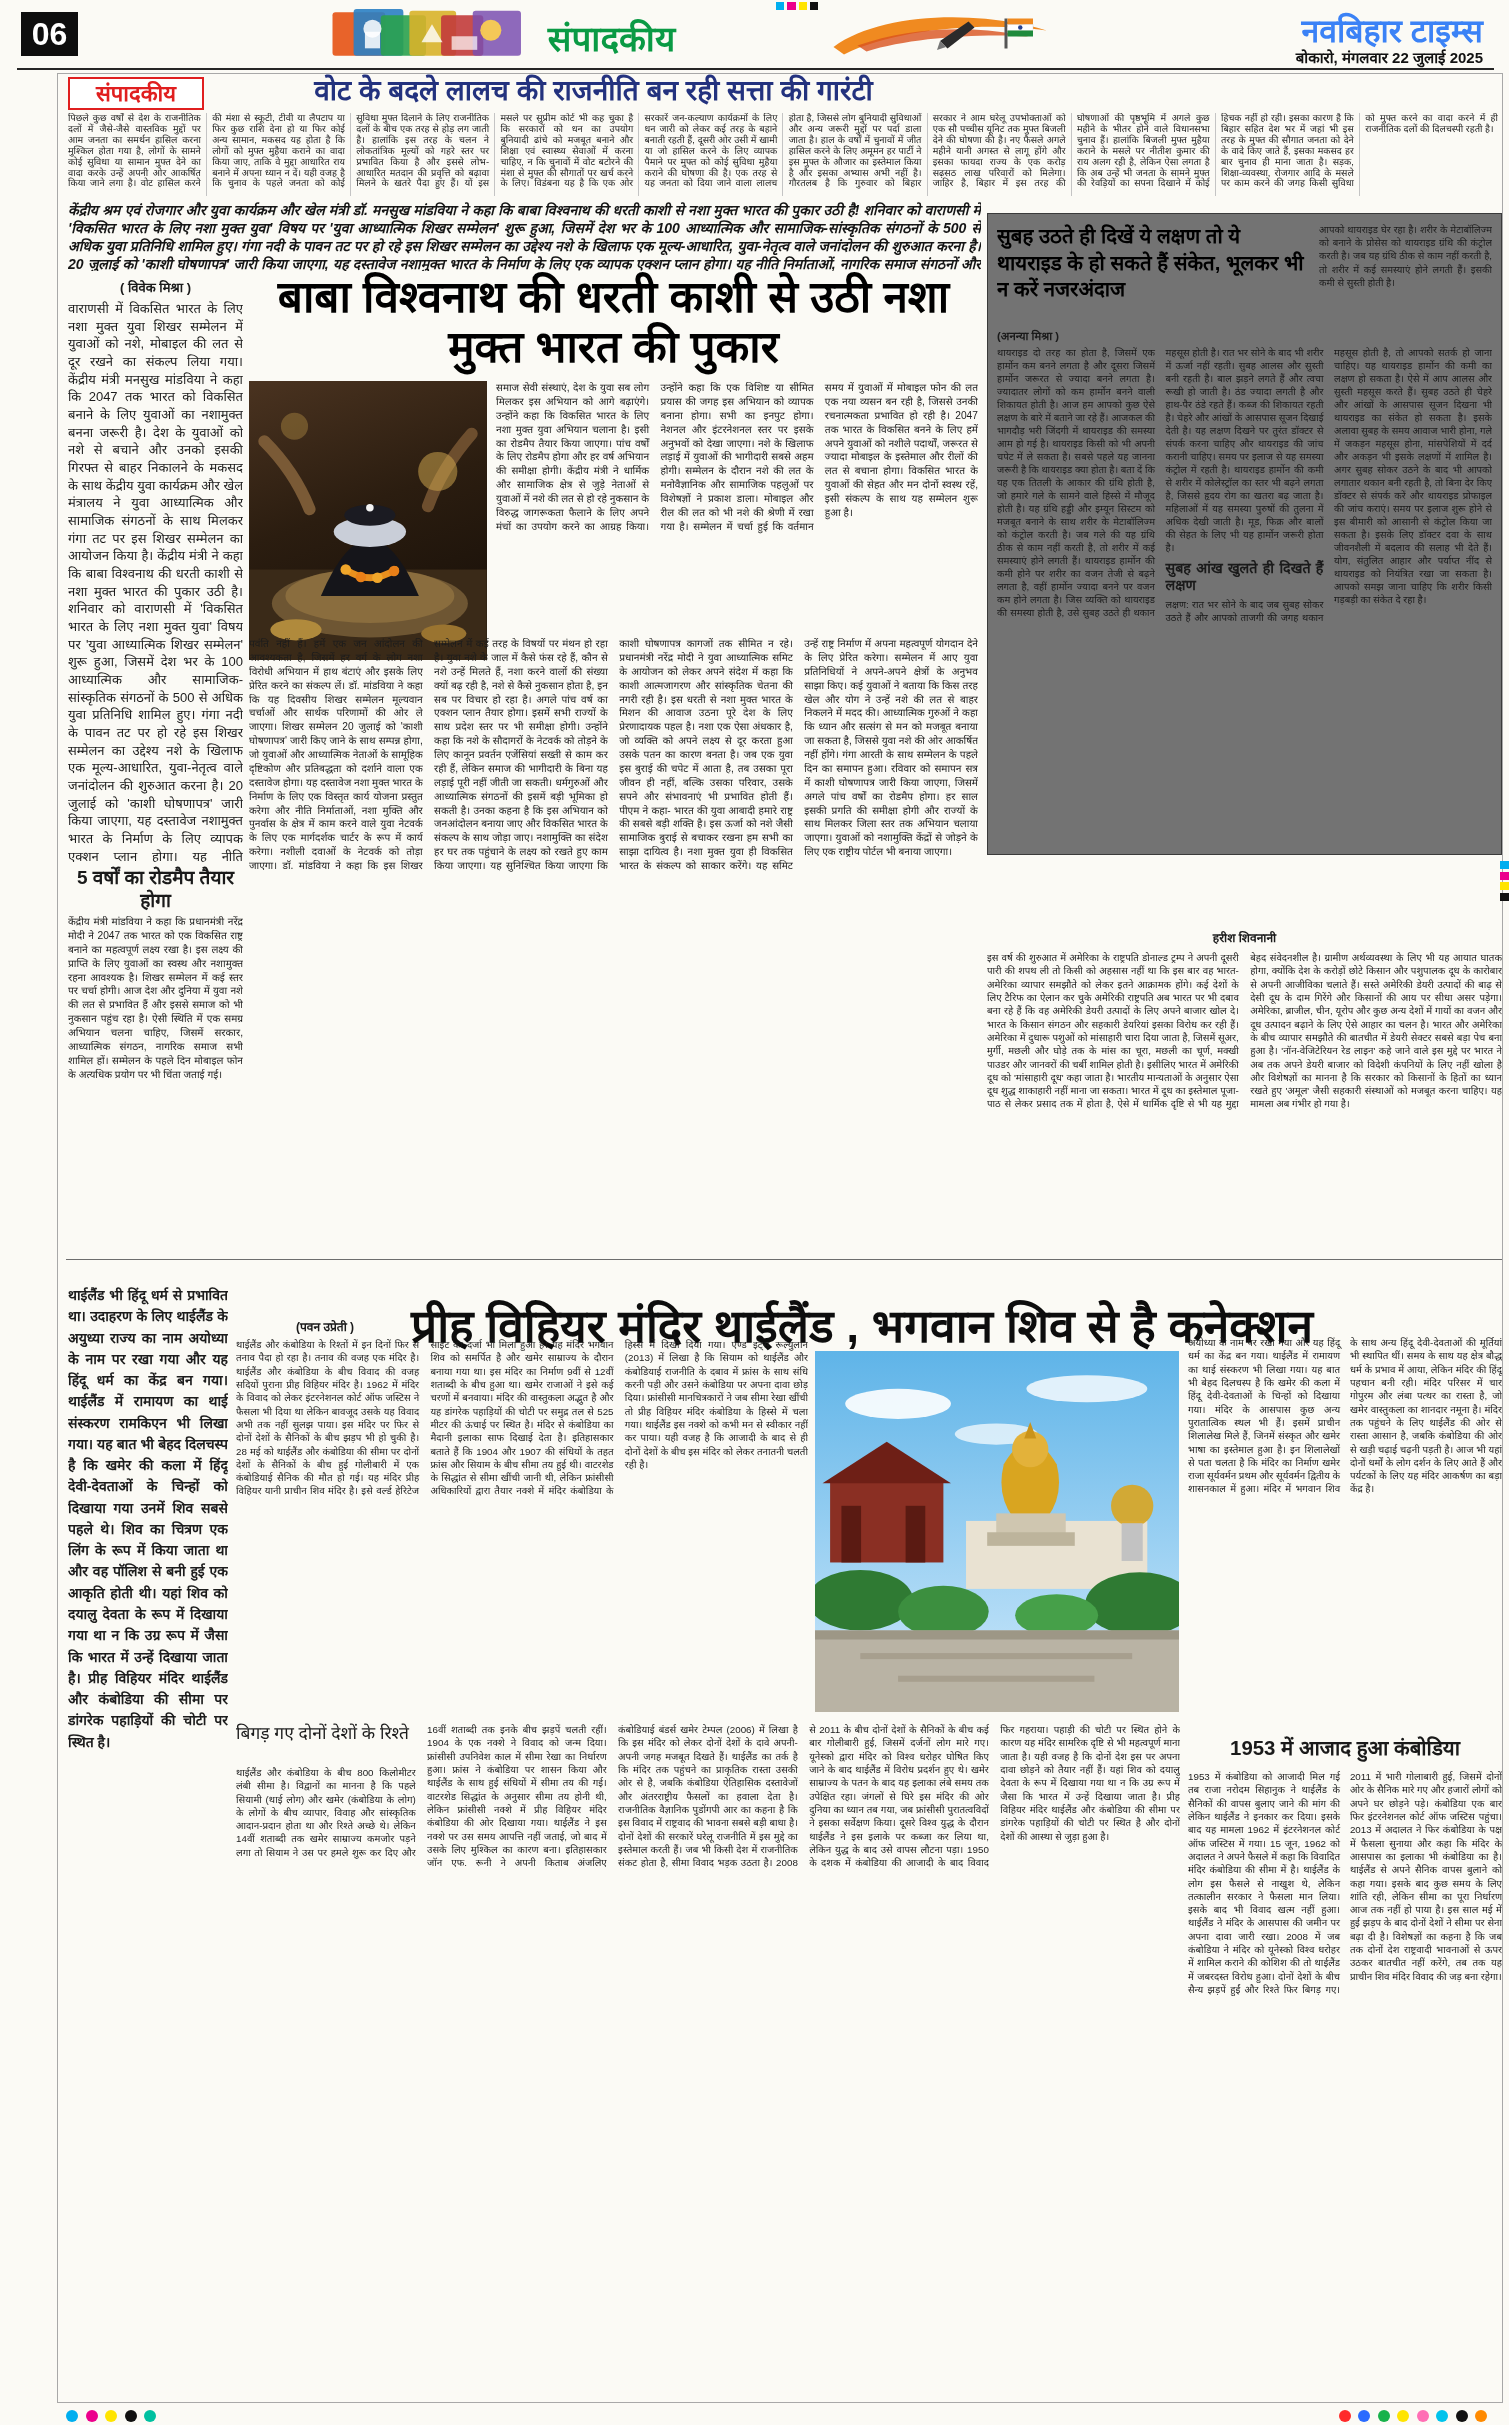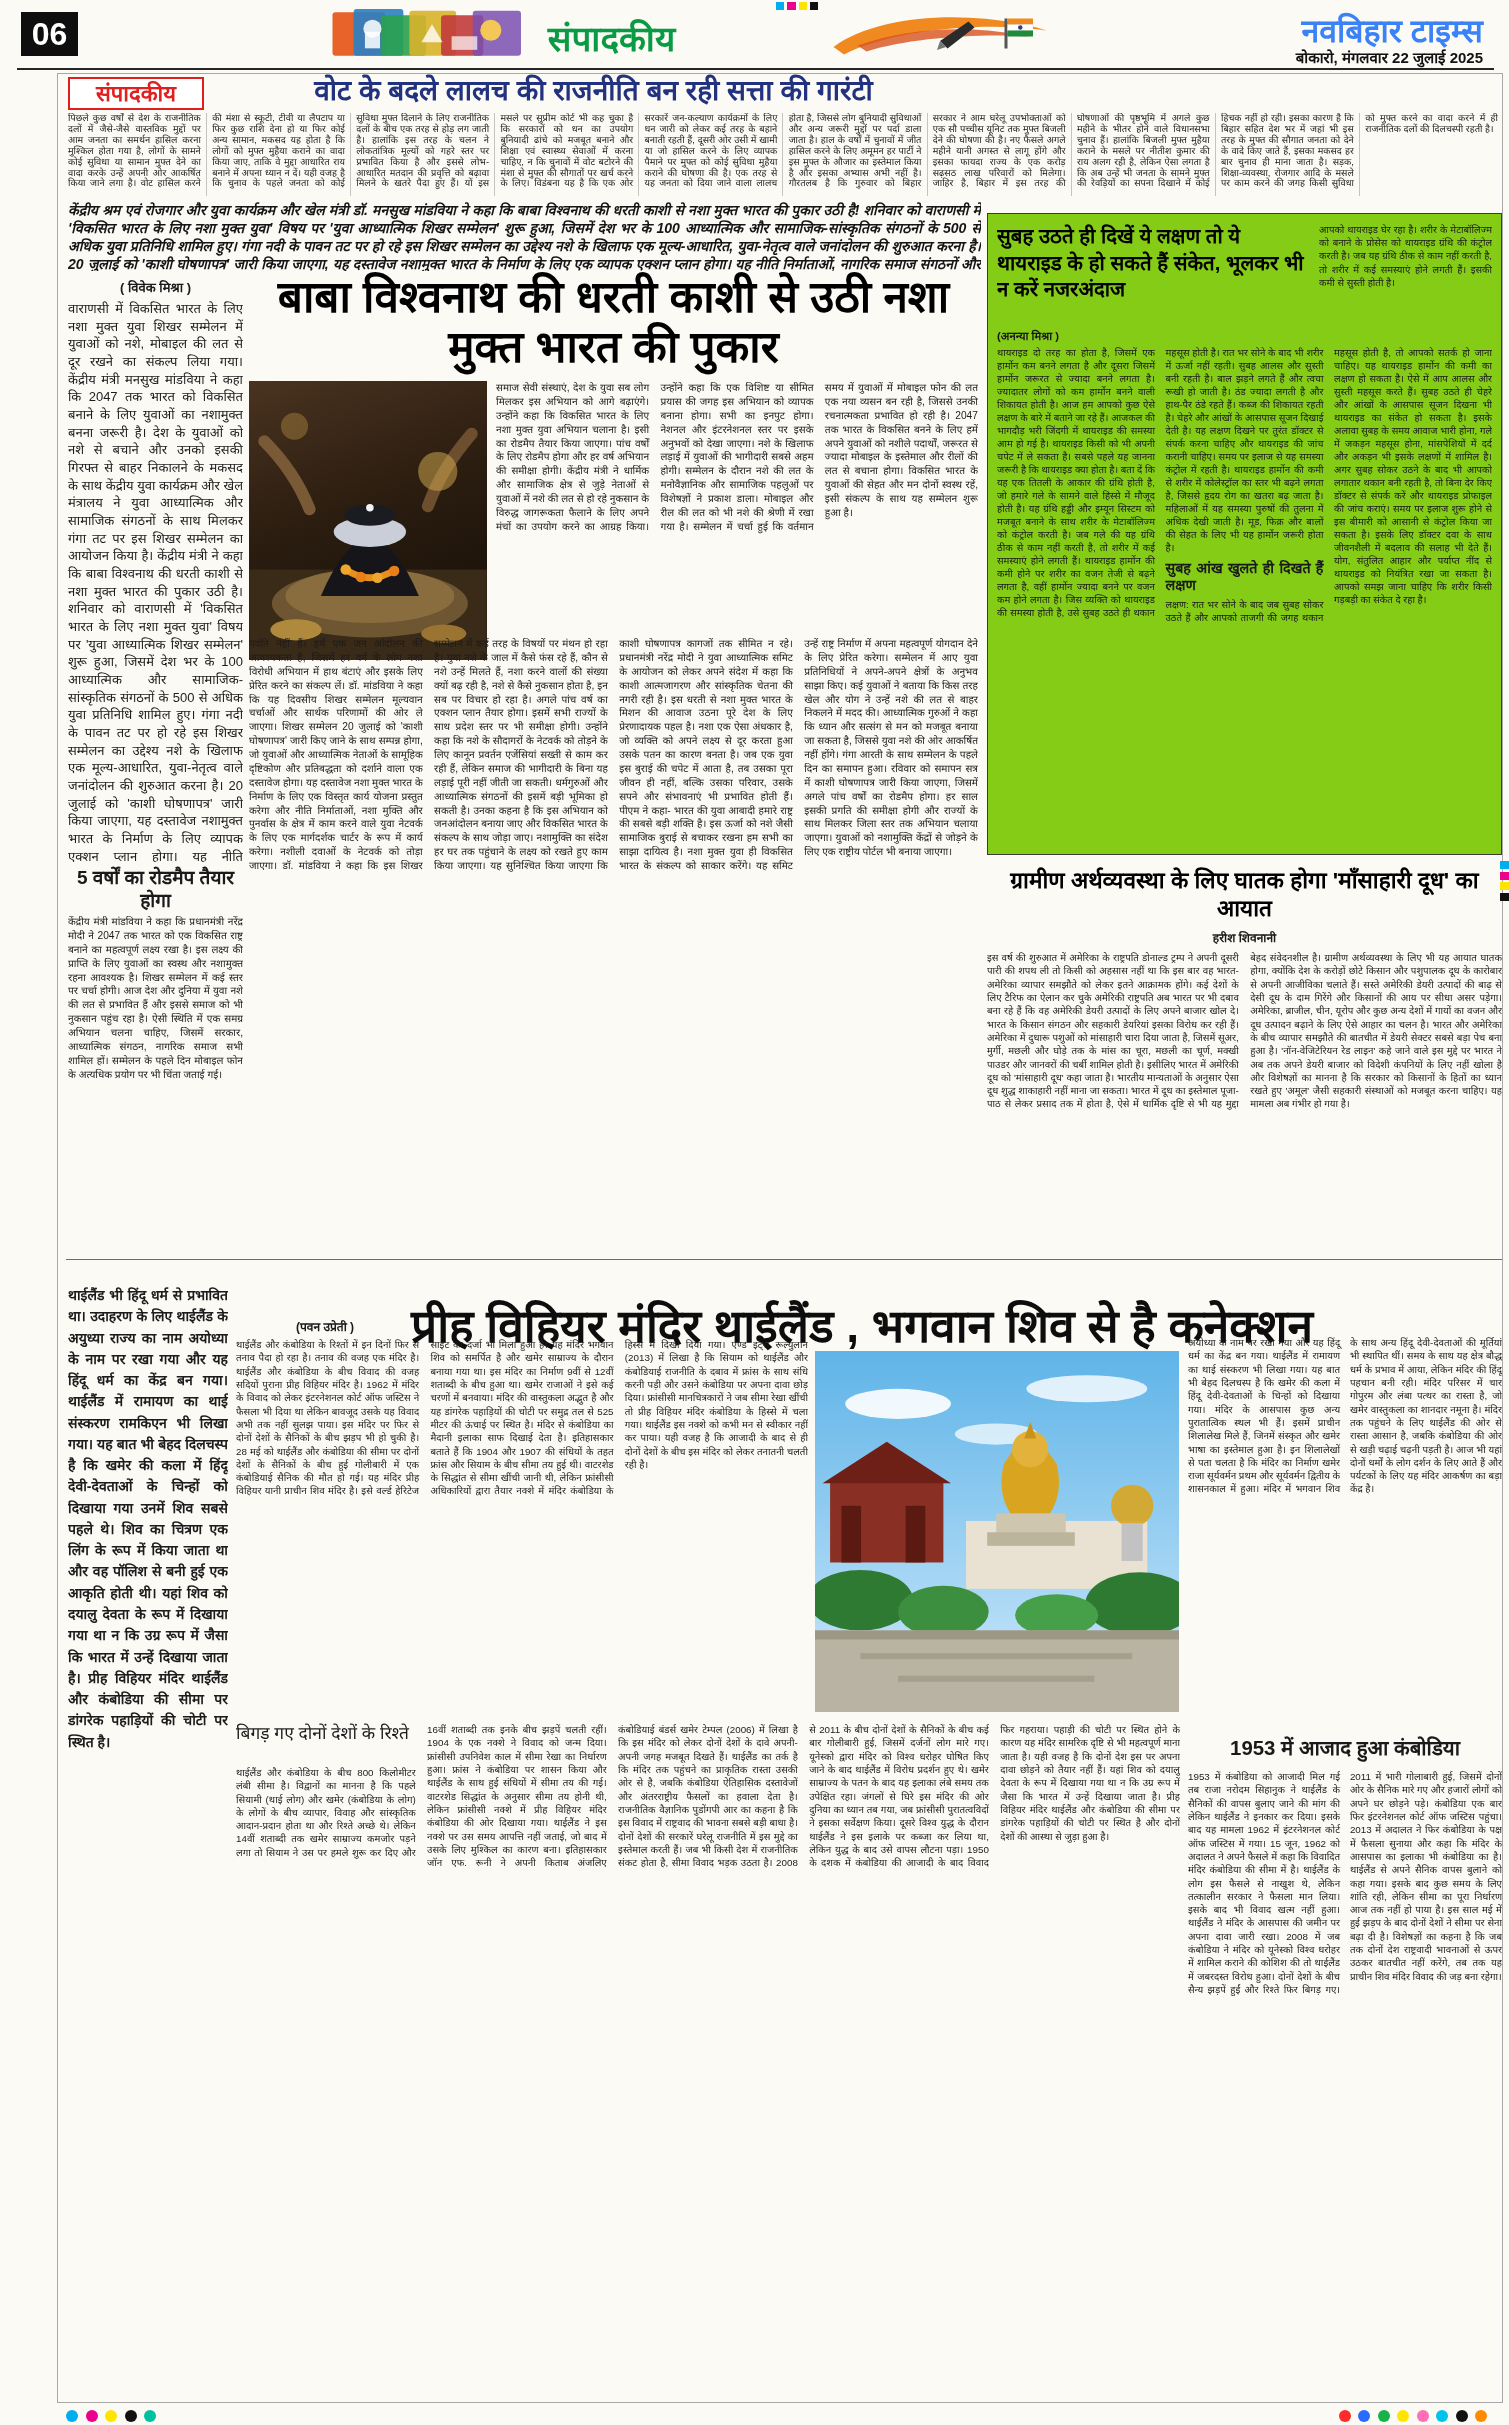--- a/index.html
+++ b/index.html
@@ -41,21 +41,21 @@
   .k-subhead  { position:absolute; left:68px;  top:867px; width:175px; text-align:center; font-size:19px; font-weight:bold; line-height:1.2; }
   .k-leftcol2 { position:absolute; left:68px;  top:915px; width:175px; height:338px; font-size:10.2px; }
   .k-headline { position:absolute; left:249px; top:272px;  width:729px; text-align:center;
                 font-size:44px; font-weight:bold; color:#000; line-height:1.14; height:106px; overflow:hidden; }
   .photo1 { position:absolute; left:249px; top:381px; width:238px; height:279px; overflow:hidden;
             background:linear-gradient(160deg,#4a3320 0%,#2b1d10 45%,#140d07 100%); }
   .k-colsA { position:absolute; left:496px; top:381px; width:482px; height:279px; column-count:3; font-size:10.2px; }
   .k-colsB { position:absolute; left:249px; top:637px; width:729px; height:583px; column-count:4; font-size:10.2px; }
 
   
-  .thy-box { position:absolute; left:987px; top:213px; width:515px; height:642px; border:0.8px solid #3a3a3a; padding:9px; background:#84cc16; }
+  .thy-box { position:absolute; left:987px; top:213px; width:515px; height:642px; border:0.8px solid #3a3a3a; padding:9px; background:#737373; }
   .thy-row1 { display:flex; height:100px; overflow:hidden; }
   .thy-head { width:313px; font-size:20.4px; font-weight:bold; line-height:1.3; color:#000; }
   .thy-side { flex:1; padding-left:9px; font-size:9.7px; }
   .thy-byline { font-size:11.3px; font-weight:bold; margin:4.5px 0 3px 0; }
   .thy-body { column-count:3; column-gap:10.6px; font-size:9.7px; height:483px; text-align:justify; overflow:hidden; line-height:1.34; }
   .thy-sub { font-size:14.3px; font-weight:bold; line-height:1.25; margin:6px 0 3px 0; }
 
   
   .milk-head { position:absolute; left:987px; top:867px; width:515px; text-align:center;
                font-size:22.6px; font-weight:bold; color:#000; line-height:1.25; }
@@ -175,21 +175,20 @@
       <div class="thy-side txt">आपको थायराइड घेर रहा है। शरीर के मेटाबॉलिज्म को बनाने के प्रोसेस को थायराइड ग्रंथि की कंट्रोल करती है। जब यह ग्रंथि ठीक से काम नहीं करती है, तो शरीर में कई समस्याएं होने लगती हैं। इसकी कमी से सुस्ती होती है।</div>
     </div>
     <div class="thy-byline">(अनन्या मिश्रा )</div>
     <div class="thy-body">
       <span>थायराइड दो तरह का होता है, जिसमें एक हार्मोन कम बनने लगता है और दूसरा जिसमें हार्मोन जरूरत से ज्यादा बनने लगता है। ज्यादातर लोगों को कम हार्मोन बनने वाली शिकायत होती है। आज हम आपको कुछ ऐसे लक्षण के बारे में बताने जा रहे हैं। आजकल की भागदौड़ भरी जिंदगी में थायराइड की समस्या आम हो गई है। थायराइड किसी को भी अपनी चपेट में ले सकता है। सबसे पहले यह जानना जरूरी है कि थायराइड क्या होता है। बता दें कि यह एक तितली के आकार की ग्रंथि होती है, जो हमारे गले के सामने वाले हिस्से में मौजूद होती है। यह ग्रंथि हड्डी और इम्यून सिस्टम को मजबूत बनाने के साथ शरीर के मेटाबॉलिज्म को कंट्रोल करती है। जब गले की यह ग्रंथि ठीक से काम नहीं करती है, तो शरीर में कई समस्याएं होने लगती हैं। थायराइड हार्मोन की कमी होने पर शरीर का वजन तेजी से बढ़ने लगता है, वहीं हार्मोन ज्यादा बनने पर वजन कम होने लगता है। जिस व्यक्ति को थायराइड की समस्या होती है, उसे सुबह उठते ही थकान महसूस होती है। रात भर सोने के बाद भी शरीर में ऊर्जा नहीं रहती। सुबह आलस और सुस्ती बनी रहती है। बाल झड़ने लगते हैं और त्वचा रूखी हो जाती है। ठंड ज्यादा लगती है और हाथ-पैर ठंडे रहते हैं। कब्ज की शिकायत रहती है। चेहरे और आंखों के आसपास सूजन दिखाई देती है। यह लक्षण दिखने पर तुरंत डॉक्टर से संपर्क करना चाहिए और थायराइड की जांच करानी चाहिए। समय पर इलाज से यह समस्या कंट्रोल में रहती है। थायराइड हार्मोन की कमी से शरीर में कोलेस्ट्रॉल का स्तर भी बढ़ने लगता है, जिससे हृदय रोग का खतरा बढ़ जाता है। महिलाओं में यह समस्या पुरुषों की तुलना में अधिक देखी जाती है। मूड, फिक्र और बालों की सेहत के लिए भी यह हार्मोन जरूरी होता है।</span>
       <h4 class="thy-sub">सुबह आंख खुलते ही दिखते हैं लक्षण</h4>
       <span>लक्षण: रात भर सोने के बाद जब सुबह सोकर उठते हैं और आपको ताजगी की जगह थकान महसूस होती है, तो आपको सतर्क हो जाना चाहिए। यह थायराइड हार्मोन की कमी का लक्षण हो सकता है। ऐसे में आप आलस और सुस्ती महसूस करते हैं। सुबह उठते ही चेहरे और आंखों के आसपास सूजन दिखना भी थायराइड का संकेत हो सकता है। इसके अलावा सुबह के समय आवाज भारी होना, गले में जकड़न महसूस होना, मांसपेशियों में दर्द और अकड़न भी इसके लक्षणों में शामिल है। अगर सुबह सोकर उठने के बाद भी आपको लगातार थकान बनी रहती है, तो बिना देर किए डॉक्टर से संपर्क करें और थायराइड प्रोफाइल की जांच कराएं। समय पर इलाज शुरू होने से इस बीमारी को आसानी से कंट्रोल किया जा सकता है। इसके लिए डॉक्टर दवा के साथ जीवनशैली में बदलाव की सलाह भी देते हैं। योग, संतुलित आहार और पर्याप्त नींद से थायराइड को नियंत्रित रखा जा सकता है। आपको समझ जाना चाहिए कि शरीर किसी गड़बड़ी का संकेत दे रहा है।</span>
     </div>
   </aside>
 
-  <h2 class="milk-head">ग्रामीण अर्थव्यवस्था के लिए घातक होगा 'माँसाहारी दूध' का आयात</h2>
   <div class="milk-byline">हरीश शिवनानी</div>
   <div class="milk-body txt cols">इस वर्ष की शुरुआत में अमेरिका के राष्ट्रपति डोनाल्ड ट्रम्प ने अपनी दूसरी पारी की शपथ ली तो किसी को अहसास नहीं था कि इस बार वह भारत-अमेरिका व्यापार समझौते को लेकर इतने आक्रामक होंगे। कई देशों के लिए टैरिफ का ऐलान कर चुके अमेरिकी राष्ट्रपति अब भारत पर भी दबाव बना रहे हैं कि वह अमेरिकी डेयरी उत्पादों के लिए अपने बाजार खोल दे। भारत के किसान संगठन और सहकारी डेयरियां इसका विरोध कर रही हैं। अमेरिका में दुधारू पशुओं को मांसाहारी चारा दिया जाता है, जिसमें सूअर, मुर्गी, मछली और घोड़े तक के मांस का चूरा, मछली का चूर्ण, मक्खी पाउडर और जानवरों की चर्बी शामिल होती है। इसीलिए भारत में अमेरिकी दूध को 'मांसाहारी दूध' कहा जाता है। भारतीय मान्यताओं के अनुसार ऐसा दूध शुद्ध शाकाहारी नहीं माना जा सकता। भारत में दूध का इस्तेमाल पूजा-पाठ से लेकर प्रसाद तक में होता है, ऐसे में धार्मिक दृष्टि से भी यह मुद्दा बेहद संवेदनशील है। ग्रामीण अर्थव्यवस्था के लिए भी यह आयात घातक होगा, क्योंकि देश के करोड़ों छोटे किसान और पशुपालक दूध के कारोबार से अपनी आजीविका चलाते हैं। सस्ते अमेरिकी डेयरी उत्पादों की बाढ़ से देसी दूध के दाम गिरेंगे और किसानों की आय पर सीधा असर पड़ेगा। अमेरिका, ब्राजील, चीन, यूरोप और कुछ अन्य देशों में गायों का वजन और दूध उत्पादन बढ़ाने के लिए ऐसे आहार का चलन है। भारत और अमेरिका के बीच व्यापार समझौते की बातचीत में डेयरी सेक्टर सबसे बड़ा पेच बना हुआ है। 'नॉन-वेजिटेरियन रेड लाइन' कहे जाने वाले इस मुद्दे पर भारत ने अब तक अपने डेयरी बाजार को विदेशी कंपनियों के लिए नहीं खोला है और विशेषज्ञों का मानना है कि सरकार को किसानों के हितों का ध्यान रखते हुए 'अमूल' जैसी सहकारी संस्थाओं को मजबूत करना चाहिए। यह मामला अब गंभीर हो गया है।</div>
 
   <div class="divider"></div>
 
   <h2 class="th-headline">प्रीह विहियर मंदिर थाईलैंड , भगवान शिव से है कनेक्शन</h2>
   <div class="th-byline">(पवन उप्रेती )</div>
   <div class="th-bold txt">थाईलैंड भी हिंदू धर्म से प्रभावित था। उदाहरण के लिए थाईलैंड के अयुध्या राज्य का नाम अयोध्या के नाम पर रखा गया और यह हिंदू धर्म का केंद्र बन गया। थाईलैंड में रामायण का थाई संस्करण रामकिएन भी लिखा गया। यह बात भी बेहद दिलचस्प है कि खमेर की कला में हिंदू देवी-देवताओं के चिन्हों को दिखाया गया उनमें शिव सबसे पहले थे। शिव का चित्रण एक लिंग के रूप में किया जाता था और वह पॉलिश से बनी हुई एक आकृति होती थी। यहां शिव को दयालु देवता के रूप में दिखाया गया था न कि उग्र रूप में जैसा कि भारत में उन्हें दिखाया जाता है। प्रीह विहियर मंदिर थाईलैंड और कंबोडिया की सीमा पर डांगरेक पहाड़ियों की चोटी पर स्थित है।</div>
   <div class="th-midtop txt cols">थाईलैंड और कंबोडिया के रिश्तों में इन दिनों फिर से तनाव पैदा हो रहा है। तनाव की वजह एक मंदिर है। थाईलैंड और कंबोडिया के बीच विवाद की वजह सदियों पुराना प्रीह विहियर मंदिर है। 1962 में मंदिर के विवाद को लेकर इंटरनेशनल कोर्ट ऑफ जस्टिस ने फैसला भी दिया था लेकिन बावजूद उसके यह विवाद अभी तक नहीं सुलझ पाया। इस मंदिर पर फिर से दोनों देशों के सैनिकों के बीच झड़प भी हो चुकी है। 28 मई को थाईलैंड और कंबोडिया की सीमा पर दोनों देशों के सैनिकों के बीच हुई गोलीबारी में एक कंबोडियाई सैनिक की मौत हो गई। यह मंदिर प्रीह विहियर यानी प्राचीन शिव मंदिर है। इसे वर्ल्ड हेरिटेज साइट का दर्जा भी मिला हुआ है। यह मंदिर भगवान शिव को समर्पित है और खमेर साम्राज्य के दौरान बनाया गया था। इस मंदिर का निर्माण 9वीं से 12वीं शताब्दी के बीच हुआ था। खमेर राजाओं ने इसे कई चरणों में बनवाया। मंदिर की वास्तुकला अद्भुत है और यह डांगरेक पहाड़ियों की चोटी पर समुद्र तल से 525 मीटर की ऊंचाई पर स्थित है। मंदिर से कंबोडिया का मैदानी इलाका साफ दिखाई देता है। इतिहासकार बताते हैं कि 1904 और 1907 की संधियों के तहत फ्रांस और सियाम के बीच सीमा तय हुई थी। वाटरशेड के सिद्धांत से सीमा खींची जानी थी, लेकिन फ्रांसीसी अधिकारियों द्वारा तैयार नक्शे में मंदिर कंबोडिया के हिस्से में दिखा दिया गया। एण्ड इट्स रूल्युलान (2013) में लिखा है कि सियाम को थाईलैंड और कंबोडियाई राजनीति के दबाव में फ्रांस के साथ संधि करनी पड़ी और उसने कंबोडिया पर अपना दावा छोड़ दिया। फ्रांसीसी मानचित्रकारों ने जब सीमा रेखा खींची तो प्रीह विहियर मंदिर कंबोडिया के हिस्से में चला गया। थाईलैंड इस नक्शे को कभी मन से स्वीकार नहीं कर पाया। यही वजह है कि आजादी के बाद से ही दोनों देशों के बीच इस मंदिर को लेकर तनातनी चलती रही है।</div>
 

